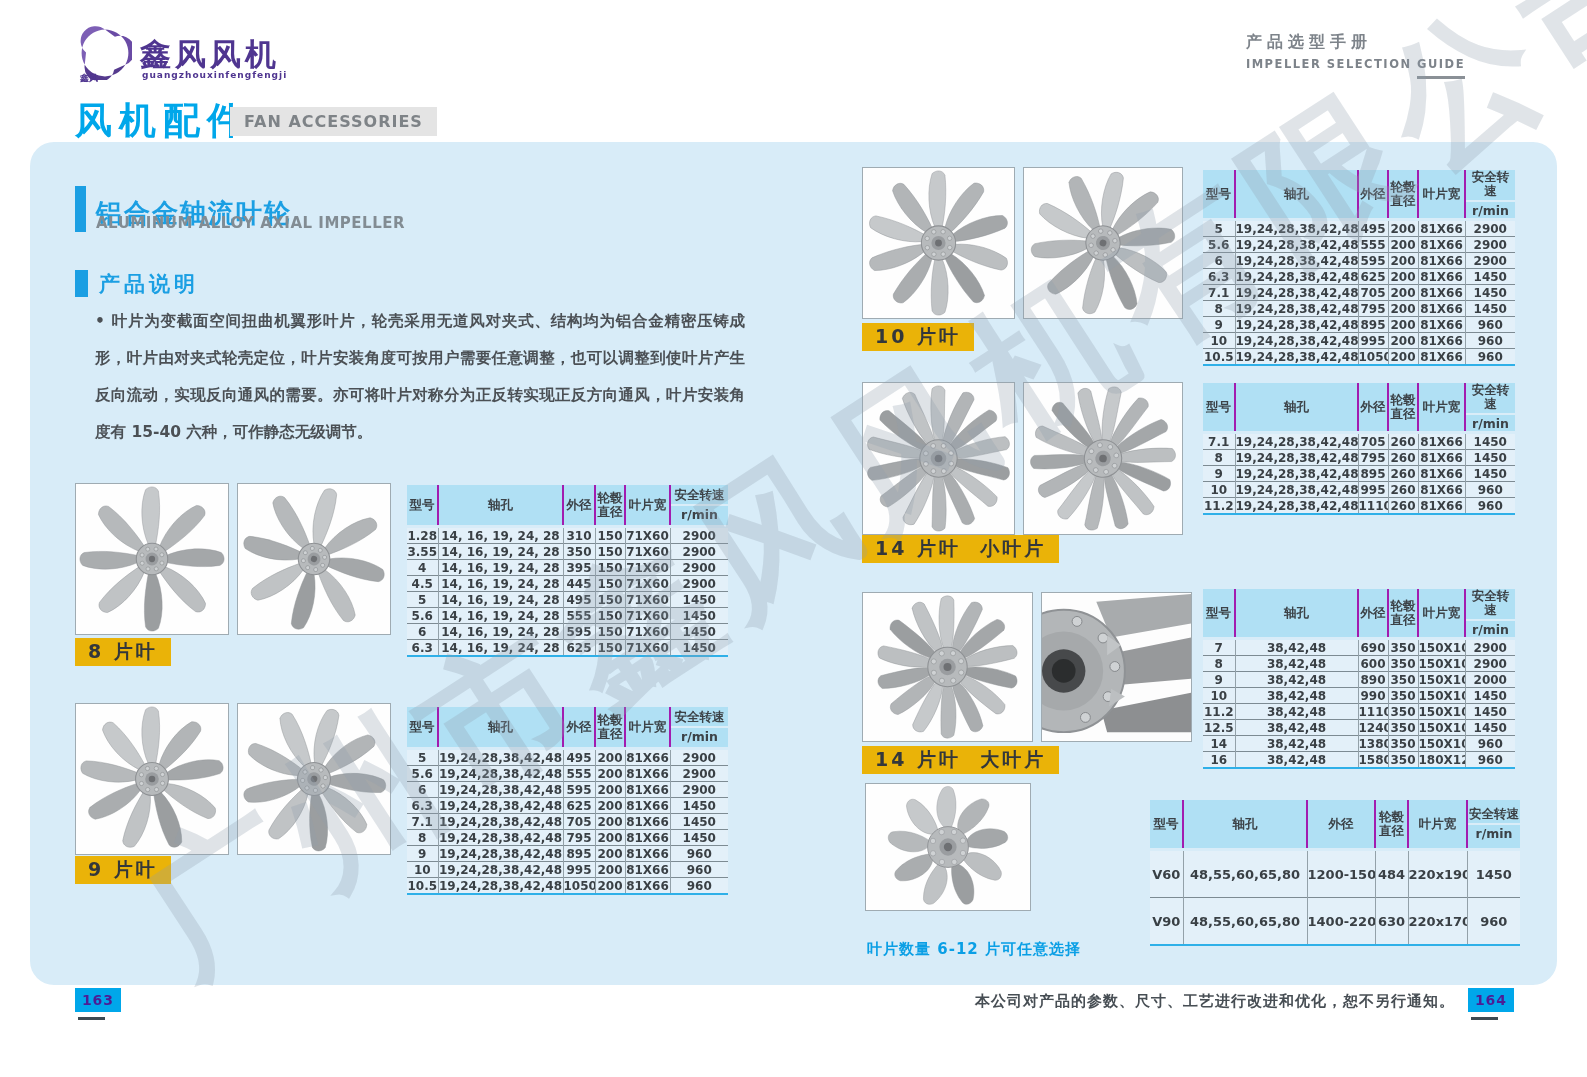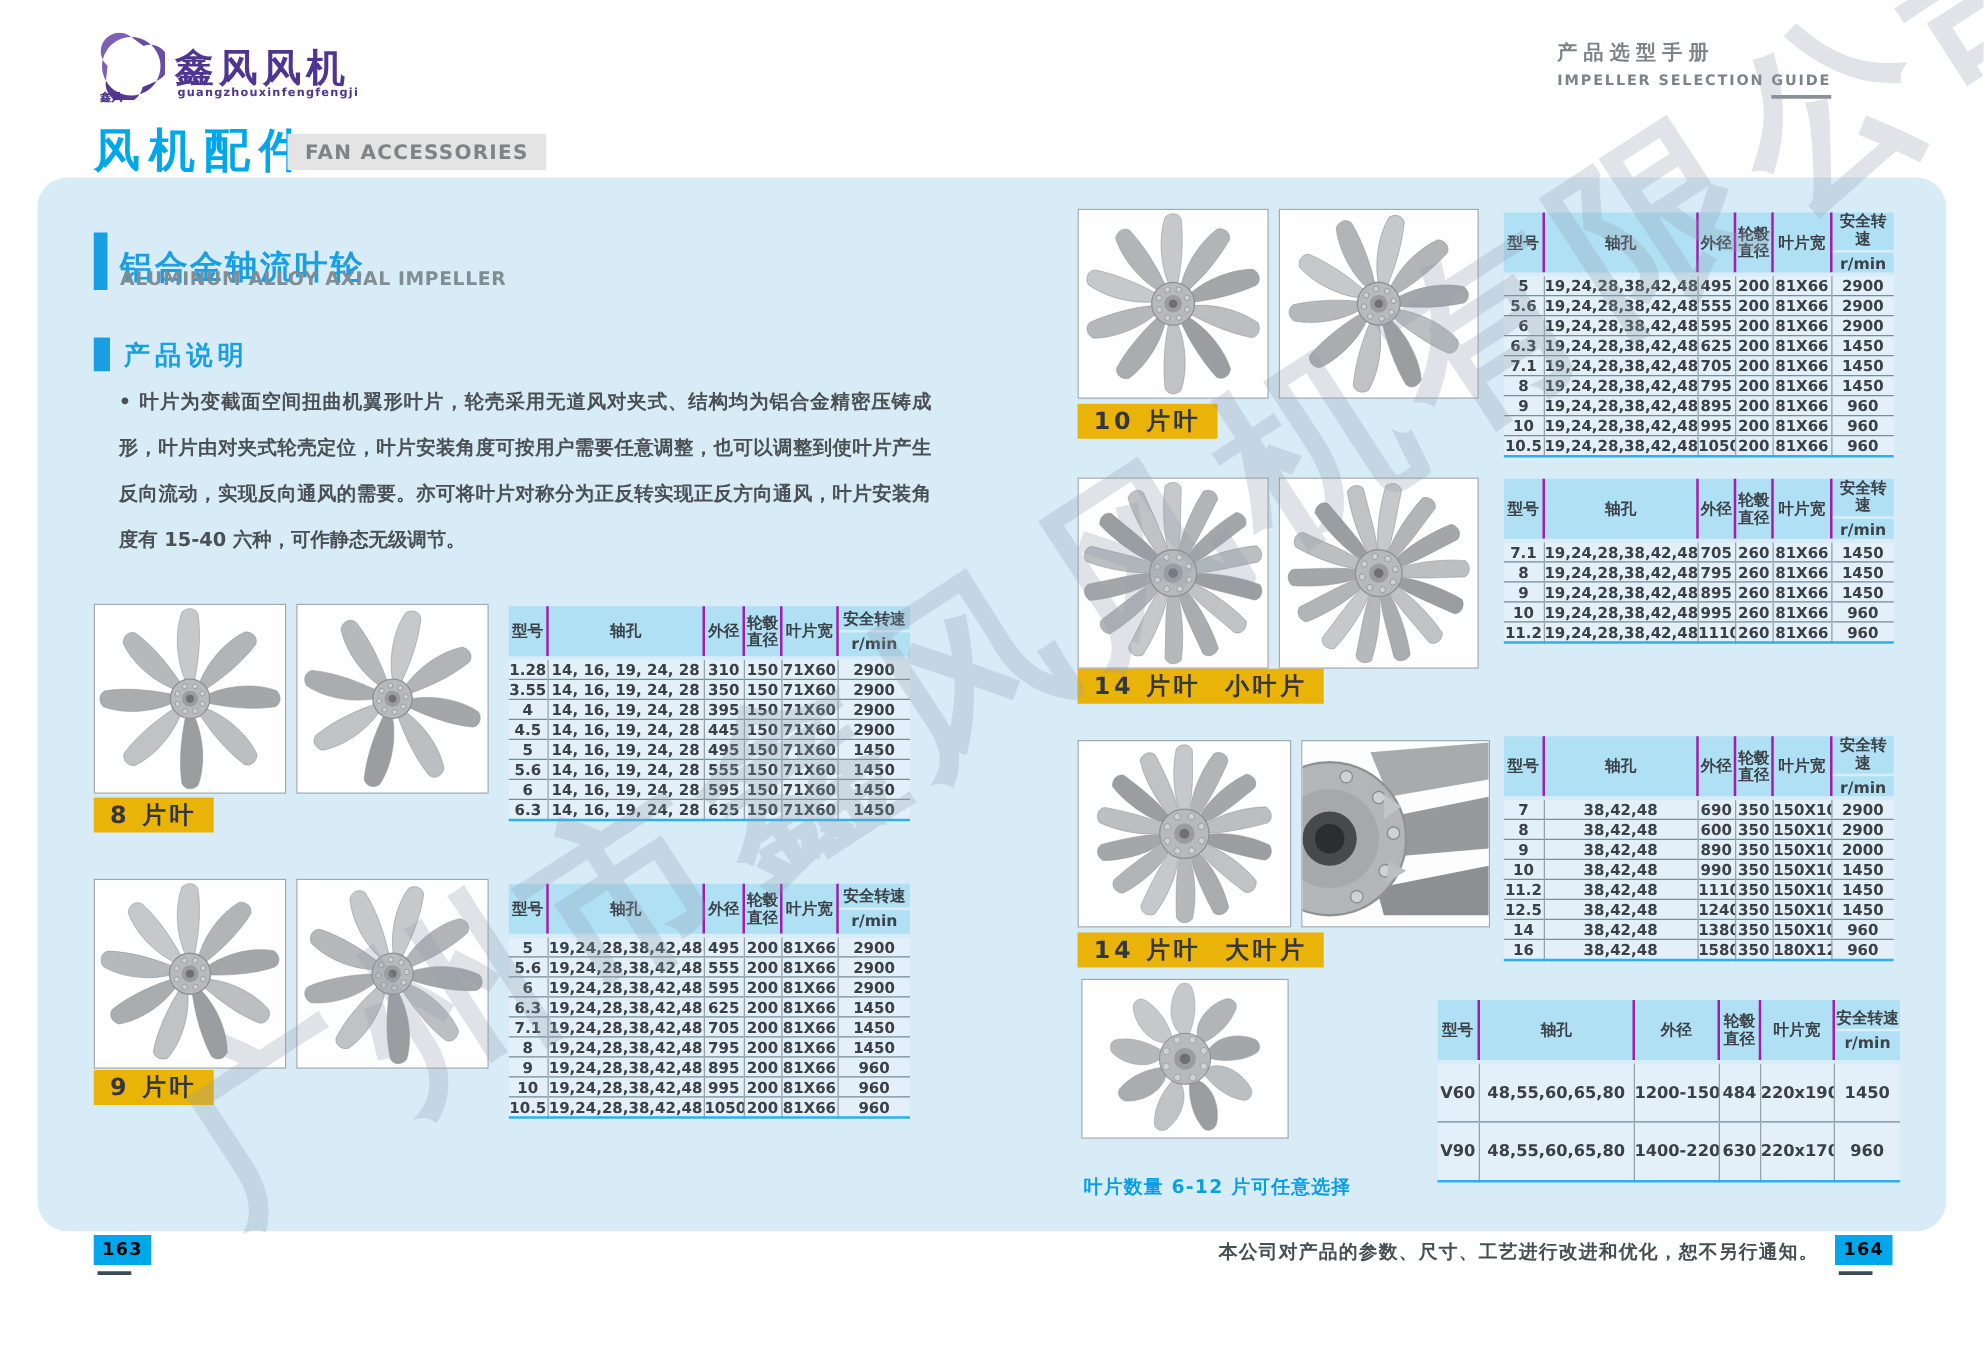--- a/index.html
+++ b/index.html
@@ -42,21 +42,21 @@
                  border-right:2px solid #a21caf;border-bottom:3px solid #d8ecf8;line-height:14px;vertical-align:middle;}
   .spec thead th:last-child{border-right:none;}
   .spec .rpm{border-top:2px solid #daedf8;margin-top:2px;padding-top:2px;}
   .spec tbody{background:#e3f0f9;}
   .spec tbody td{color:#3a4045;font-size:12px;font-weight:bold;text-align:center;height:15px;padding:0;
                  border-top:1px solid #7d8b93;border-right:1px solid #93a1a9;white-space:nowrap;overflow:hidden;}
   .spec tbody td:last-child{border-right:none;}
   .spec.tall thead th{height:48px;}
   .spec.tall tbody td{height:46px;font-size:13px;}
   
-  .pagenum{position:absolute;width:46px;height:24px;background:#00a7ea;color:#000000;font-size:14px;font-weight:bold;
+  .pagenum{position:absolute;width:46px;height:24px;background:#00a7ea;color:#4c1d95;font-size:14px;font-weight:bold;
            text-align:center;line-height:24px;letter-spacing:1px;}
   .pagedash{position:absolute;width:27px;height:3px;background:#3e4a52;}
   .foot-note{position:absolute;right:132px;top:992px;font-size:15px;font-weight:bold;color:#474e54;letter-spacing:1px;}
 </style>
 </head>
 <body>
 
 <div class="page">
 
   <div class="logo-icon">

